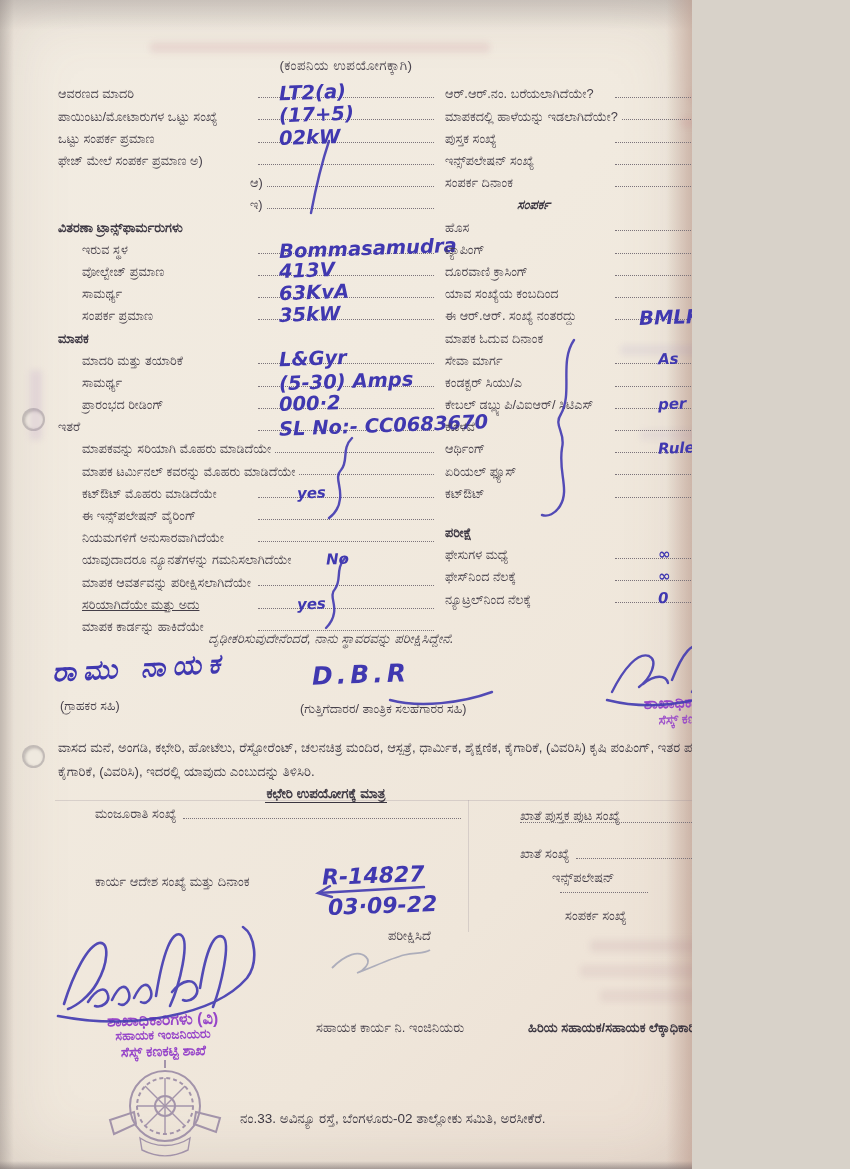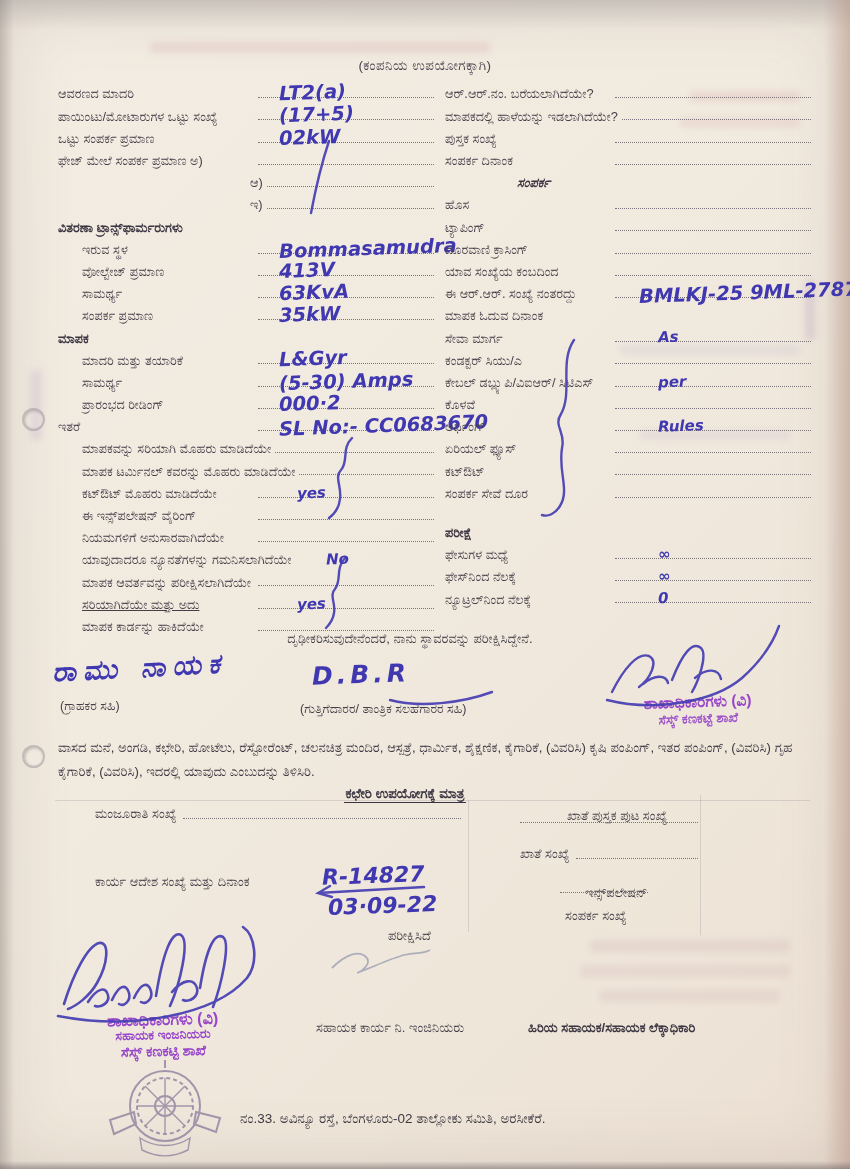--- a/index.html
+++ b/index.html
@@ -1,16 +1,16 @@
 <!DOCTYPE html>
 <html><head>
 <meta charset="utf-8">
 <style>
   html,body{margin:0;padding:0;background:#d8d2c9;}
-  .page{position:relative;width:850px;height:1169px;overflow:hidden;
+  .page{position:relative;width:692px;height:1169px;overflow:hidden;
     background:linear-gradient(135deg,#f2ece2 0%,#f1eadf 40%,#efe6da 75%,#ecdfd3 100%);
     font-family:"Liberation Sans","DejaVu Sans",sans-serif;color:#453f49;
     box-shadow:inset 0 0 70px rgba(125,102,92,.20);}
   
   .edge-right{position:absolute;right:0;top:0;width:26px;height:100%;
     background:linear-gradient(to right,rgba(196,163,150,0),rgba(186,152,138,.55));}
   .edge-top{position:absolute;left:0;top:0;width:100%;height:30px;
     background:linear-gradient(to bottom,rgba(128,122,124,.28),rgba(128,122,124,0));}
   .edge-bottom{position:absolute;left:0;bottom:0;width:100%;height:8px;
     background:linear-gradient(to top,rgba(92,82,86,.45),rgba(92,82,86,0));}
@@ -30,21 +30,21 @@
   .frow .lbl{font-size:12.8px;line-height:1.15;white-space:nowrap;min-width:var(--lblw);box-sizing:border-box;color:#453f49;}
   .frow .leader{flex:1;position:relative;border-bottom:1.7px dotted #7b737a;margin:0 2px 4px 4px;min-width:18px;}
   .frow.heading .lbl{font-weight:700;color:#3a3540}
   .frow.nodots .leader{border-bottom-color:transparent}
   .frow.gap-top{margin-top:17px}
   .ink{font-family:"DejaVu Sans",sans-serif;font-style:italic;font-weight:600;color:#4038b0;}
   .frow .val{position:absolute;left:22%;bottom:-5px;font-size:15px;white-space:nowrap;
     font-family:"DejaVu Sans",sans-serif;font-style:italic;font-weight:600;color:#4038b0;transform:rotate(-2deg);}
   .frow.big-ink .val{font-size:19.5px;bottom:-7px;left:12%;}
   
-  .certify{position:absolute;left:0;right:30px;top:631px;text-align:center;font-size:13px;color:#443f49;}
+  .certify{position:absolute;left:0;right:30px;top:631px;text-align:center;font-size:13px;color:#443f49;font-style:italic;}
   
   .sig-customer{position:absolute;left:52px;top:652px;font-size:27px;letter-spacing:7px;transform:rotate(-3deg);white-space:nowrap;}
   .lbl-customer{position:absolute;left:60px;top:699px;font-size:12.5px;}
   .sig-contractor{position:absolute;left:312px;top:660px;font-size:25px;letter-spacing:4px;transform:rotate(-2deg);}
   .lbl-contractor{position:absolute;left:300px;top:702px;font-size:12.5px;}
   .stamp{color:#9746c9;text-align:center;line-height:1.25;}
   .stamp-right{position:absolute;left:588px;top:692px;width:220px;transform:rotate(-2deg);}
   .stamp-right .s1{font-size:15.5px;font-weight:700;}
   .stamp-right .s2{font-size:13px;font-weight:600;opacity:.9;}
   
@@ -265,20 +265,24 @@
       <div class="frow empty-val">
         <span class="lbl">ಮಾಪಕದಲ್ಲಿ  ಹಾಳೆಯನ್ನು ಇಡಲಾಗಿದೆಯೇ?</span>
         <span class="leader"></span>
       </div>
 
       <div class="frow empty-val">
         <span class="lbl">ಪುಸ್ತಕ ಸಂಖ್ಯೆ</span>
         <span class="leader"></span>
       </div>
 
+      <div class="frow empty-val">
+        <span class="lbl">ಇನ್ಸ್‌ಪಲೇಷನ್ ಸಂಖ್ಯೆ</span>
+        <span class="leader"></span>
+      </div>
 
       <div class="frow empty-val">
         <span class="lbl">ಸಂಪರ್ಕ ದಿನಾಂಕ</span>
         <span class="leader"></span>
       </div>
 
       <div class="frow heading empty-val">
         <span class="lbl" style="padding-left: 72px; font-style: italic;">ಸಂಪರ್ಕ</span>
 
       </div>
@@ -349,24 +353,20 @@
       <div class="frow empty-val">
         <span class="lbl">ಏರಿಯಲ್ ಫ್ಯೂಸ್</span>
         <span class="leader"></span>
       </div>
 
       <div class="frow empty-val">
         <span class="lbl">ಕಟ್‌ಔಟ್</span>
         <span class="leader"></span>
       </div>
 
-      <div class="frow empty-val">
-        <span class="lbl">ಸಂಪರ್ಕ ಸೇವೆ ದೂರ</span>
-        <span class="leader"></span>
-      </div>
 
       <div class="frow heading gap-top empty-val">
         <span class="lbl">ಪರೀಕ್ಷೆ</span>
 
       </div>
 
       <div class="frow">
         <span class="lbl">ಫೇಸುಗಳ ಮಧ್ಯೆ</span>
         <span class="leader">
           <span class="val">∞</span>
@@ -403,30 +403,30 @@
     <span>ವಾಸದ ಮನೆ, ಅಂಗಡಿ, ಕಛೇರಿ, ಹೋಟೆಲು, ರೆಸ್ಟೋರೆಂಟ್, ಚಲನಚಿತ್ರ ಮಂದಿರ, ಆಸ್ಪತ್ರೆ, ಧಾರ್ಮಿಕ, ಶೈಕ್ಷಣಿಕ, ಕೈಗಾರಿಕೆ, (ವಿವರಿಸಿ)</span>
     <span>ಕೃಷಿ ಪಂಪಿಂಗ್, ಇತರ ಪಂಪಿಂಗ್, (ವಿವರಿಸಿ) ಗೃಹ ಕೈಗಾರಿಕೆ, (ವಿವರಿಸಿ), ಇದರಲ್ಲಿ ಯಾವುದು ಎಂಬುದನ್ನು ತಿಳಿಸಿರಿ.</span>
   </div>
 
   <div class="office-heading"><span>ಕಛೇರಿ ಉಪಯೋಗಕ್ಕೆ ಮಾತ್ರ</span></div>
 
   <div class="oline" style="left:95px;top:806px;width:368px;">
     <span class="lbl">ಮಂಜೂರಾತಿ ಸಂಖ್ಯೆ</span>
     <span class="dots"></span>
   </div>
-  <div class="plain-label" style="left:520px;top:808px;margin-left:47px;">ಖಾತೆ ಪುಸ್ತಕ ಪುಟ ಸಂಖ್ಯೆ</div>
+  <div class="plain-label" style="left:520px;top:808px;">ಖಾತೆ ಪುಸ್ತಕ ಪುಟ ಸಂಖ್ಯೆ</div>
   <div class="dotline" style="left:520px;top:822px;width:178px;"></div>
   <div class="oline" style="left:520px;top:846px;width:180px;">
     <span class="lbl">ಖಾತೆ ಸಂಖ್ಯೆ</span>
     <span class="dots"></span>
   </div>
   <div class="plain-label" style="left:95px;top:874px;">ಕಾರ್ಯ ಆದೇಶ ಸಂಖ್ಯೆ ಮತ್ತು ದಿನಾಂಕ</div>
   <div class="wo-no ink">R-14827</div>
   <div class="wo-date ink">03·09-22</div>
-  <div class="plain-label" style="left:585px;top:870px;margin-top:15px;">ಇನ್ಸ್‌ಪಲೇಷನ್</div>
+  <div class="plain-label" style="left:552px;top:870px;">ಇನ್ಸ್‌ಪಲೇಷನ್</div>
   <div class="dotline" style="left:560px;top:892px;width:88px;"></div>
   <div class="plain-label" style="left:565px;top:908px;">ಸಂಪರ್ಕ ಸಂಖ್ಯೆ</div>
   <div class="plain-label" style="left:388px;top:928px;">ಪರೀಕ್ಷಿಸಿದೆ</div>
 
   <div class="stamp stamp-bottom">
     <div class="s1">ಶಾಖಾಧಿಕಾರಿಗಳು (ವಿ)</div>
     <div class="s2">ಸಹಾಯಕ ಇಂಜನಿಯರು</div>
     <div class="s3">ಸೆಸ್ಕ್ ಕಣಕಟ್ಟಿ ಶಾಖೆ</div>
   </div>
   <div class="plain-label" style="left:316px;top:1020px;">ಸಹಾಯಕ ಕಾರ್ಯ ನಿ. ಇಂಜಿನಿಯರು</div>

